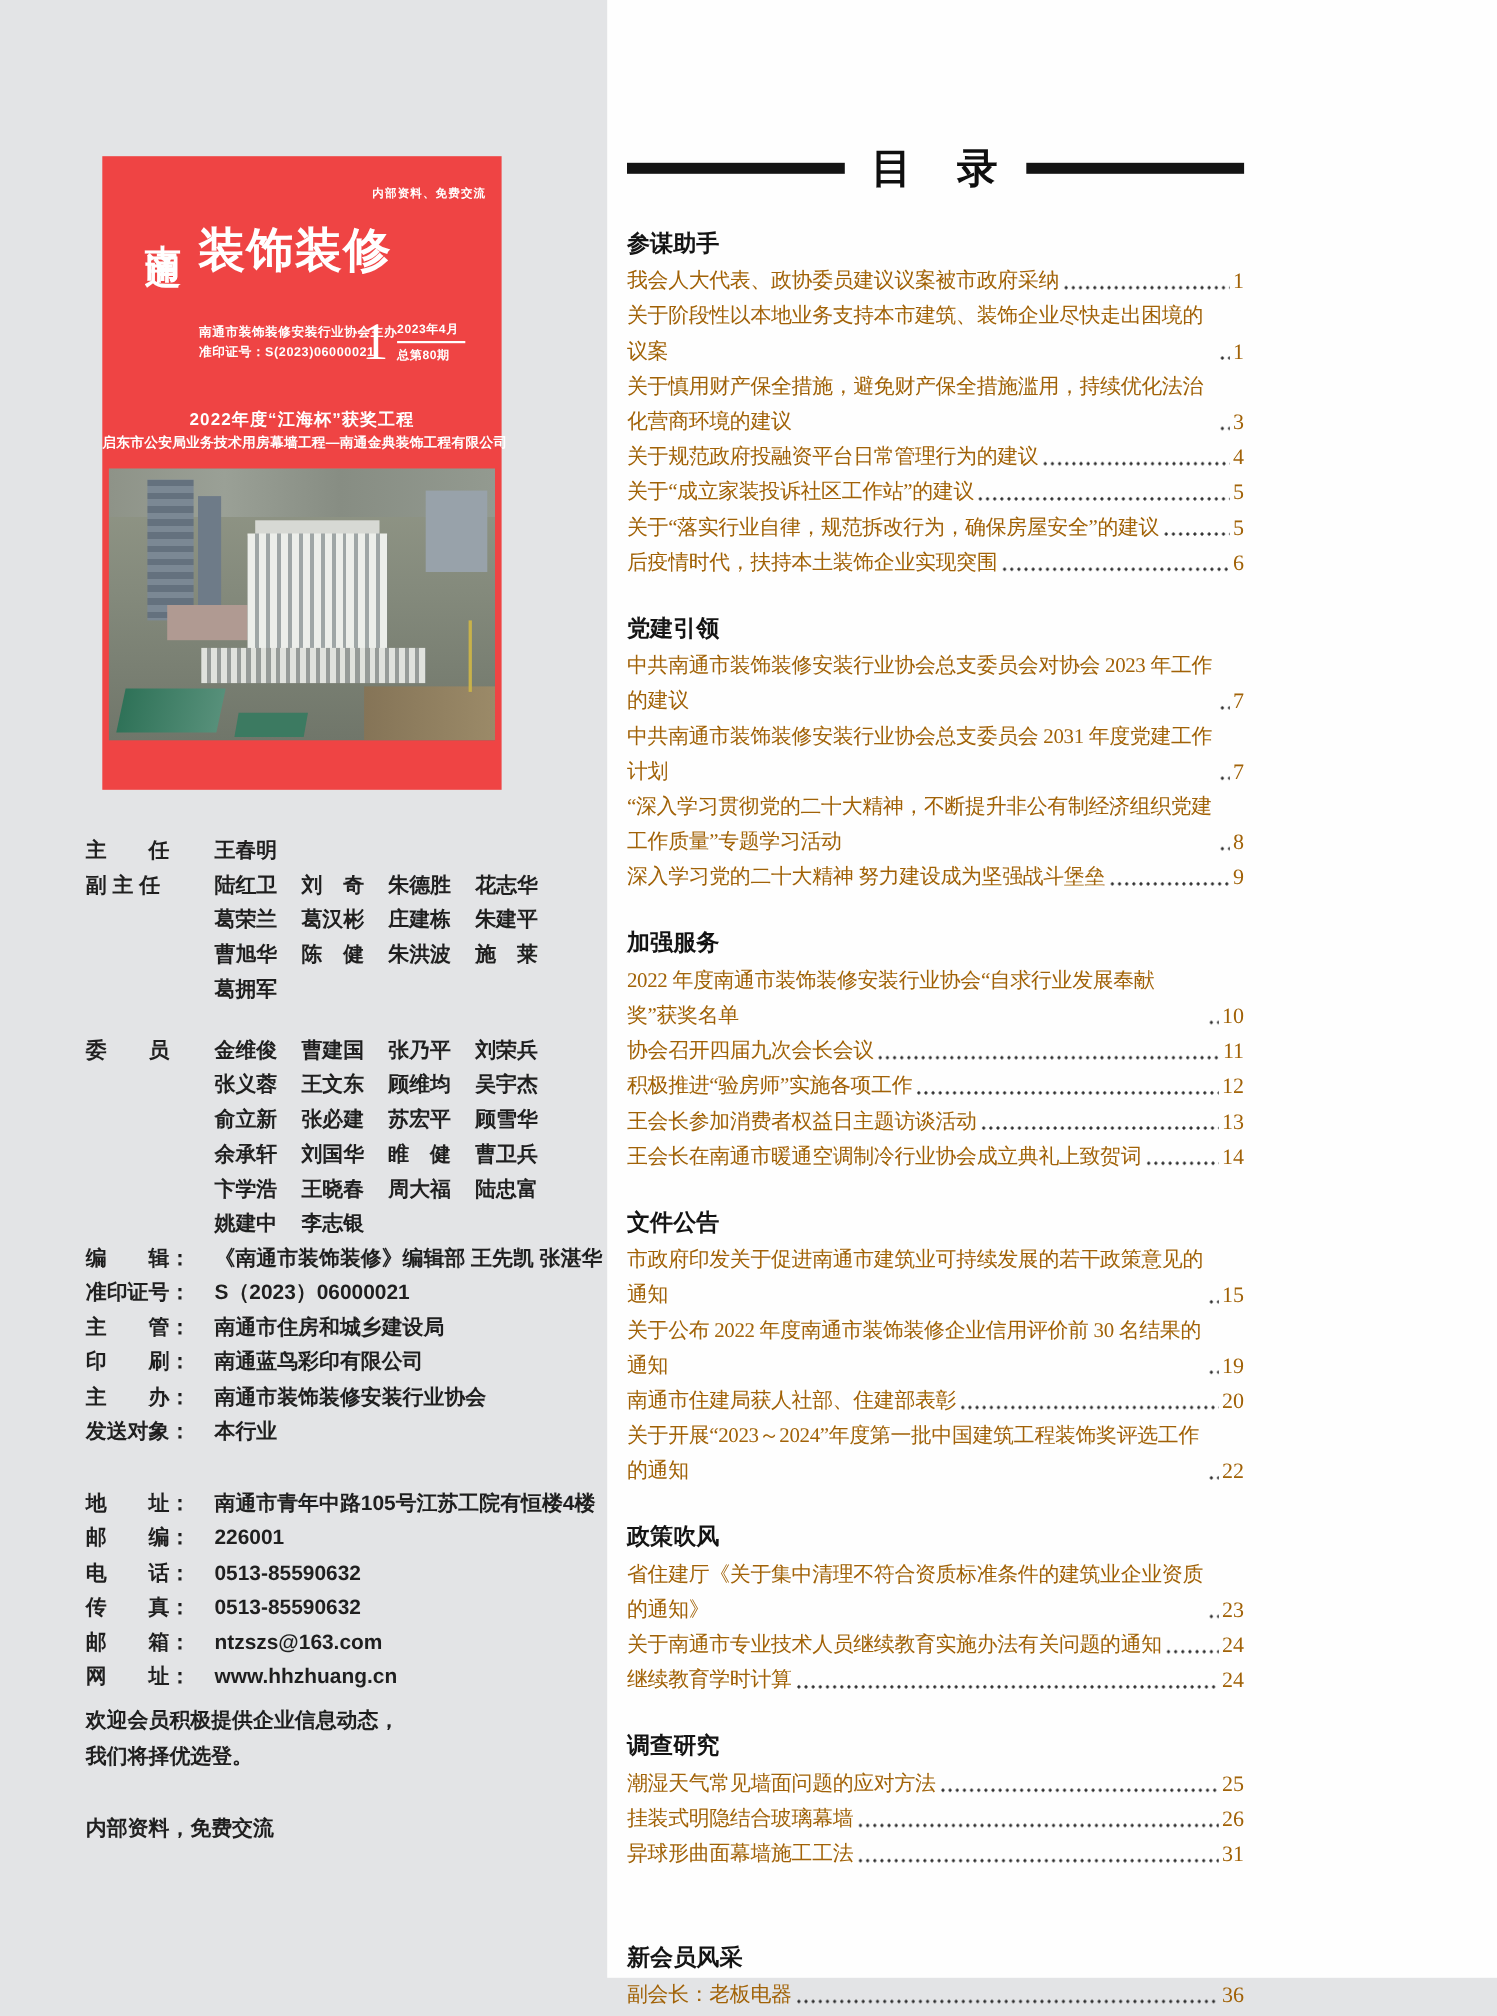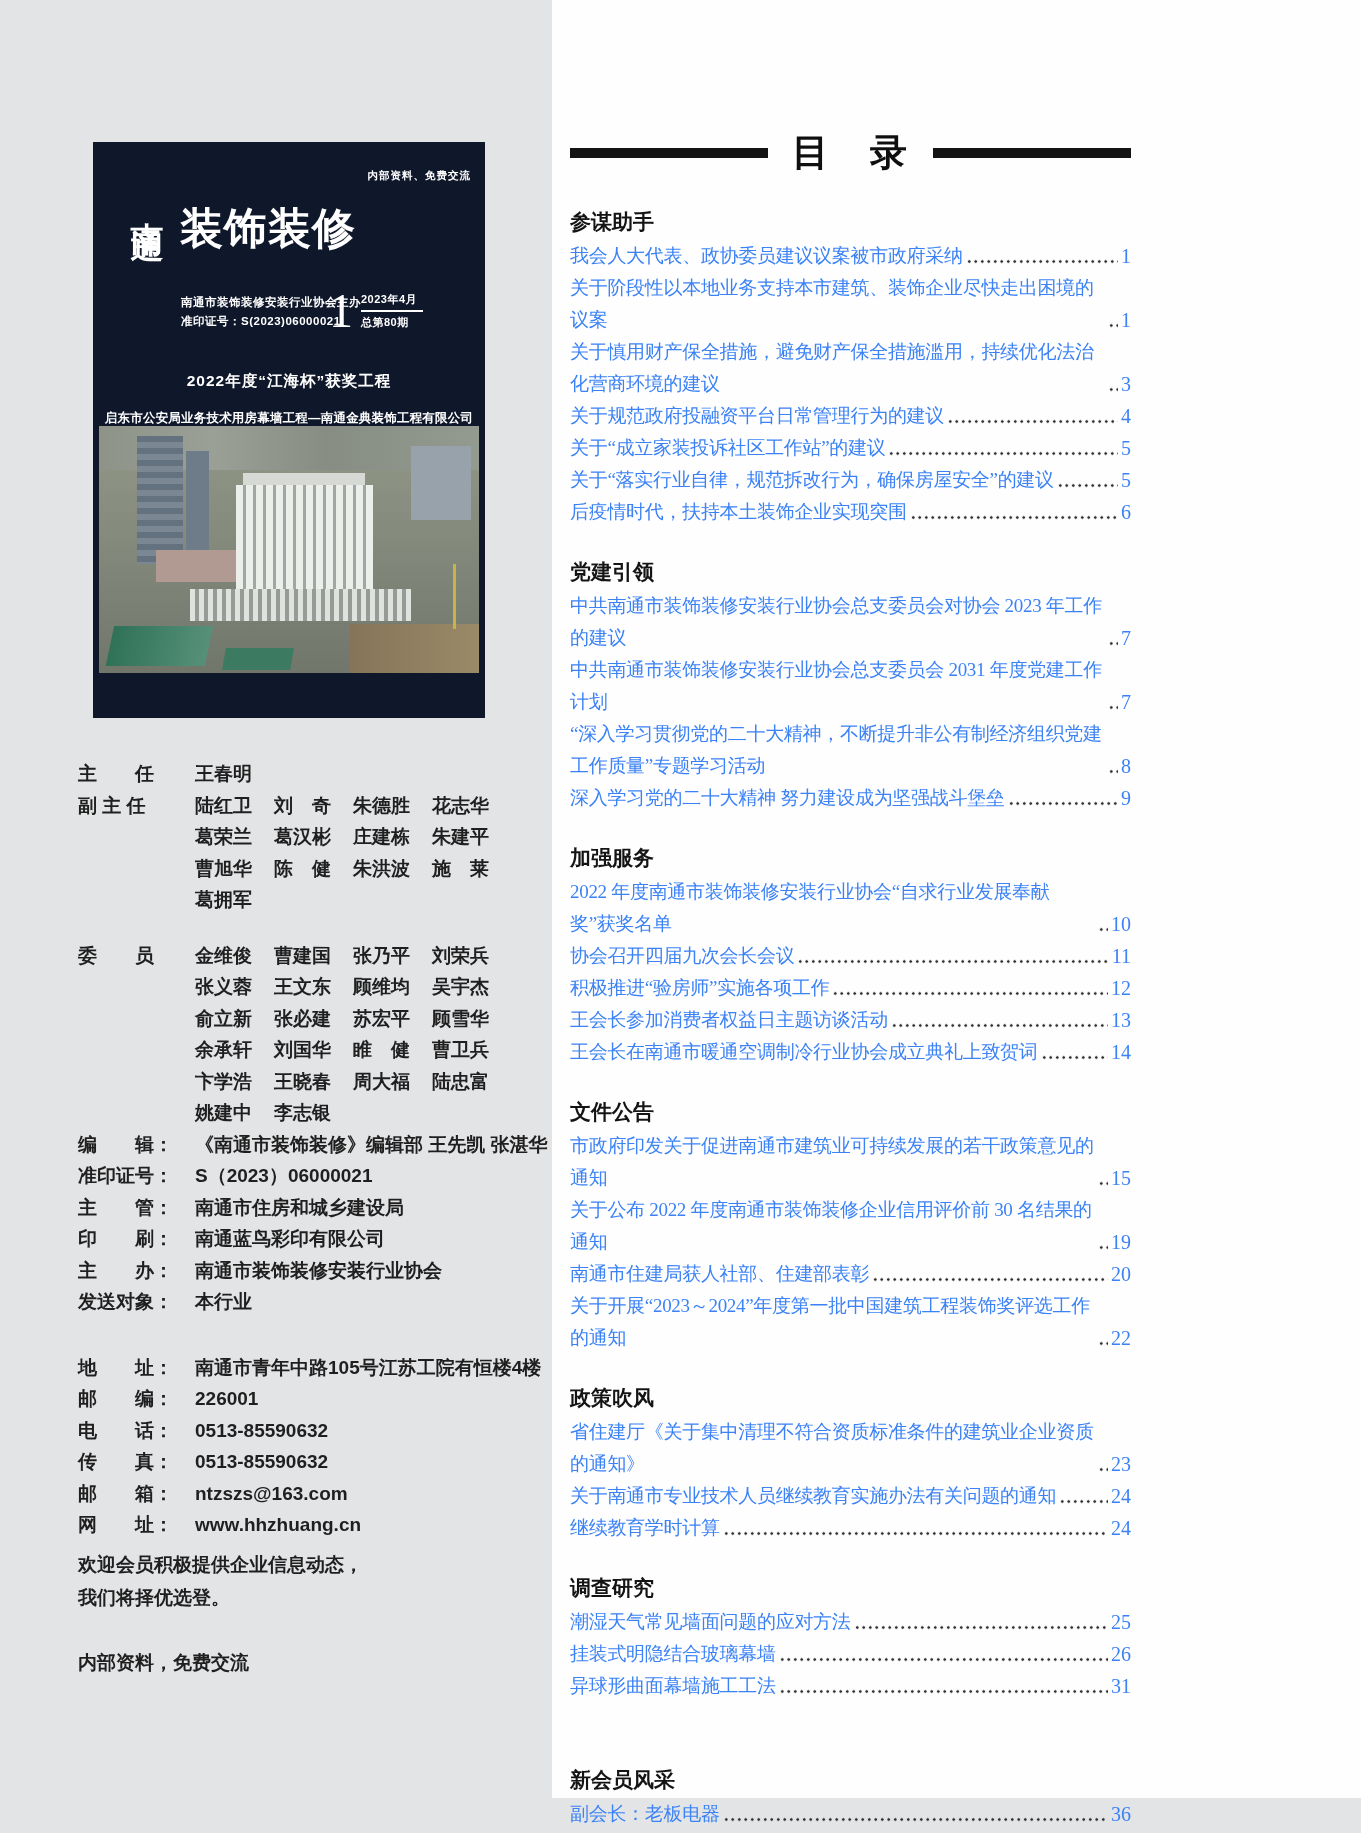--- a/index.html
+++ b/index.html
@@ -18,50 +18,50 @@
     font-size:37px;color:#0f0f0f;margin:0 24px;white-space:pre;letter-spacing:2px;
   }
   .toc-body{padding:6px 230px 0 18px;}
   .toc-body > section{margin-top:30px;}
   .toc-body > section:nth-of-type(1){margin-top:24px;}
   .toc-body > section:last-of-type{margin-top:64px;}
   .toc-heading{font-size:21px;font-weight:700;color:#141414;line-height:32px;margin:0 0 0 0;font-family:Liberation Mono, monospace;}
   .toc-entry{
     display:flex;align-items:flex-end;
     font-family:"Liberation Serif","DejaVu Serif",serif;
-    font-size:19px;color:#3b82f6;line-height:32px;letter-spacing:-0.3px;
+    font-size:19px;color:#a16207;line-height:32px;letter-spacing:-0.3px;
   }
   .entry-text{flex:0 1 auto;}
   .leader{
     flex:1 1 10px;min-width:10px;height:22px;margin:0 3px;
     background-image:radial-gradient(circle,#2e2e2e 1.15px,transparent 1.5px);
     background-size:6.5px 6.5px;background-repeat:repeat-x;
     background-position:left calc(100% - 8px);
   }
   .entry-page{flex:none;font-size:20px;letter-spacing:0;}
   
-  .cover{position:absolute;left:93px;top:142px;width:392px;height:576px;background:#0f172a;color:#fff;}
+  .cover{position:absolute;left:93px;top:142px;width:363px;height:576px;background:#ef4444;color:#fff;}
   .corner-note{position:absolute;top:27px;right:14px;font-size:10.5px;font-weight:700;letter-spacing:1px;}
   .mast{position:absolute;left:34px;top:46px;display:flex;}
   .mast-vert{
     writing-mode:vertical-rl;text-orientation:upright;
     font-family:"Liberation Serif","DejaVu Serif",serif;font-weight:700;
     font-size:33px;line-height:40px;letter-spacing:6px;margin-top:8px;
   }
   .mast-main{
     font-family:"Liberation Serif","DejaVu Serif",serif;font-weight:700;
     font-size:43px;line-height:82px;letter-spacing:1px;margin-left:13px;white-space:nowrap;
   }
   .pub-lines{position:absolute;left:88px;top:151px;font-size:11.5px;font-weight:700;line-height:19px;letter-spacing:.5px;}
   .issue{position:absolute;left:236px;top:145px;display:flex;}
   .issue-no{font-family:"Liberation Serif","DejaVu Serif",serif;font-size:48px;line-height:48px;font-weight:400;}
   .issue-meta{margin-left:8px;margin-top:5px;font-size:11px;font-weight:700;letter-spacing:.5px;}
   .issue-rule{width:62px;height:2px;background:#fff;margin:3px 0;}
   .award1{position:absolute;left:0;right:0;top:229px;text-align:center;font-size:15.5px;font-weight:700;letter-spacing:1px;}
-  .award2{position:absolute;left:0;right:0;top:268px;text-align:center;font-size:12.5px;font-weight:700;letter-spacing:.2px;white-space:nowrap;}
+  .award2{position:absolute;left:0;right:0;top:252px;text-align:center;font-size:12.5px;font-weight:700;letter-spacing:.2px;white-space:nowrap;}
   .photo{position:absolute;left:6px;right:6px;top:284px;height:247px;overflow:hidden;
     background:linear-gradient(180deg,#939888 0%,#848a7c 45%,#70766a 100%);}
   .photo div{position:absolute;}
   .ph-topstrip{left:0;top:0;right:0;height:18%;background:linear-gradient(90deg,#8e9388,#9aa096 30%,#878d83 60%,#939a90);}
   .ph-tower1{left:10%;top:4%;width:12%;height:52%;background:repeating-linear-gradient(180deg,#64717e 0 6px,#7b8894 6px 12px);}
   .ph-tower2{left:23%;top:10%;width:6%;height:44%;background:#6e7b88;}
   .ph-pink{left:15%;top:50%;width:22%;height:13%;background:#b09a92;}
   .ph-roof{left:38%;top:19%;width:32%;height:9%;background:#d7d9d4;}
   .ph-main{left:36%;top:24%;width:36%;height:44%;background:repeating-linear-gradient(90deg,#eceeea 0 7px,#9fa6a6 7px 10px);box-shadow:0 2px 0 #5f655f;}
   .ph-podium{left:24%;top:66%;width:58%;height:13%;background:repeating-linear-gradient(90deg,#e0e2dd 0 5px,#969b98 5px 9px);}

